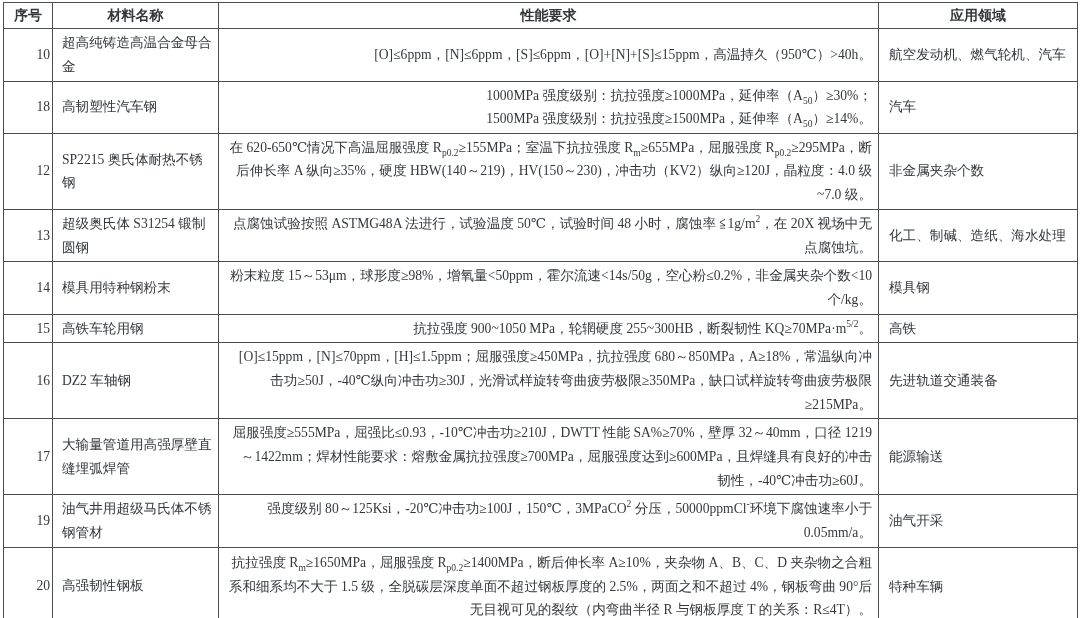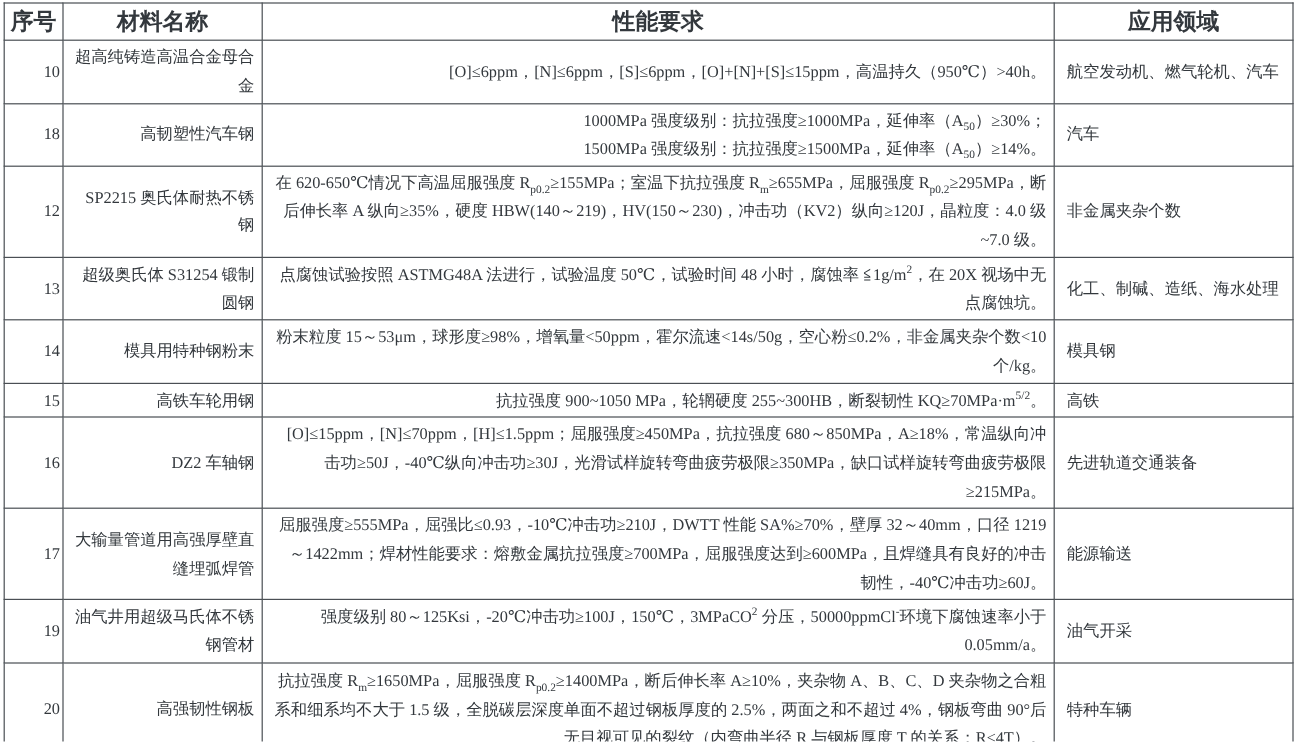--- a/index.html
+++ b/index.html
@@ -15,25 +15,25 @@
   }
   th,td{
     border:1px solid #4a4f54;
     vertical-align:middle;
     padding:2px 8px;
     box-sizing:border-box;
     overflow:hidden;
   }
   th{
     font-weight:bold;text-align:center;
-    font-size:19px;padding:2px 2px;height:26px;
+    font-size:14px;padding:2px 2px;height:26px;
   }
   td{font-size:13.6px;}
   td.no{text-align:right;padding:2px 2px;}
-  td.name{line-height:1.75;padding-left:9px;padding-right:6px;text-align:right;}
+  td.name{line-height:1.75;padding-left:9px;padding-right:6px;}
   td.perf{line-height:1.74;padding-left:9px;padding-right:6px;text-align:right;}
   td.app{line-height:1.6;padding-left:10px;}
   sub,sup{font-size:9.5px;line-height:0;}
 </style>
 </head>
 <body>
 
 <div class="table-wrap">
   <table>
     <colgroup>

